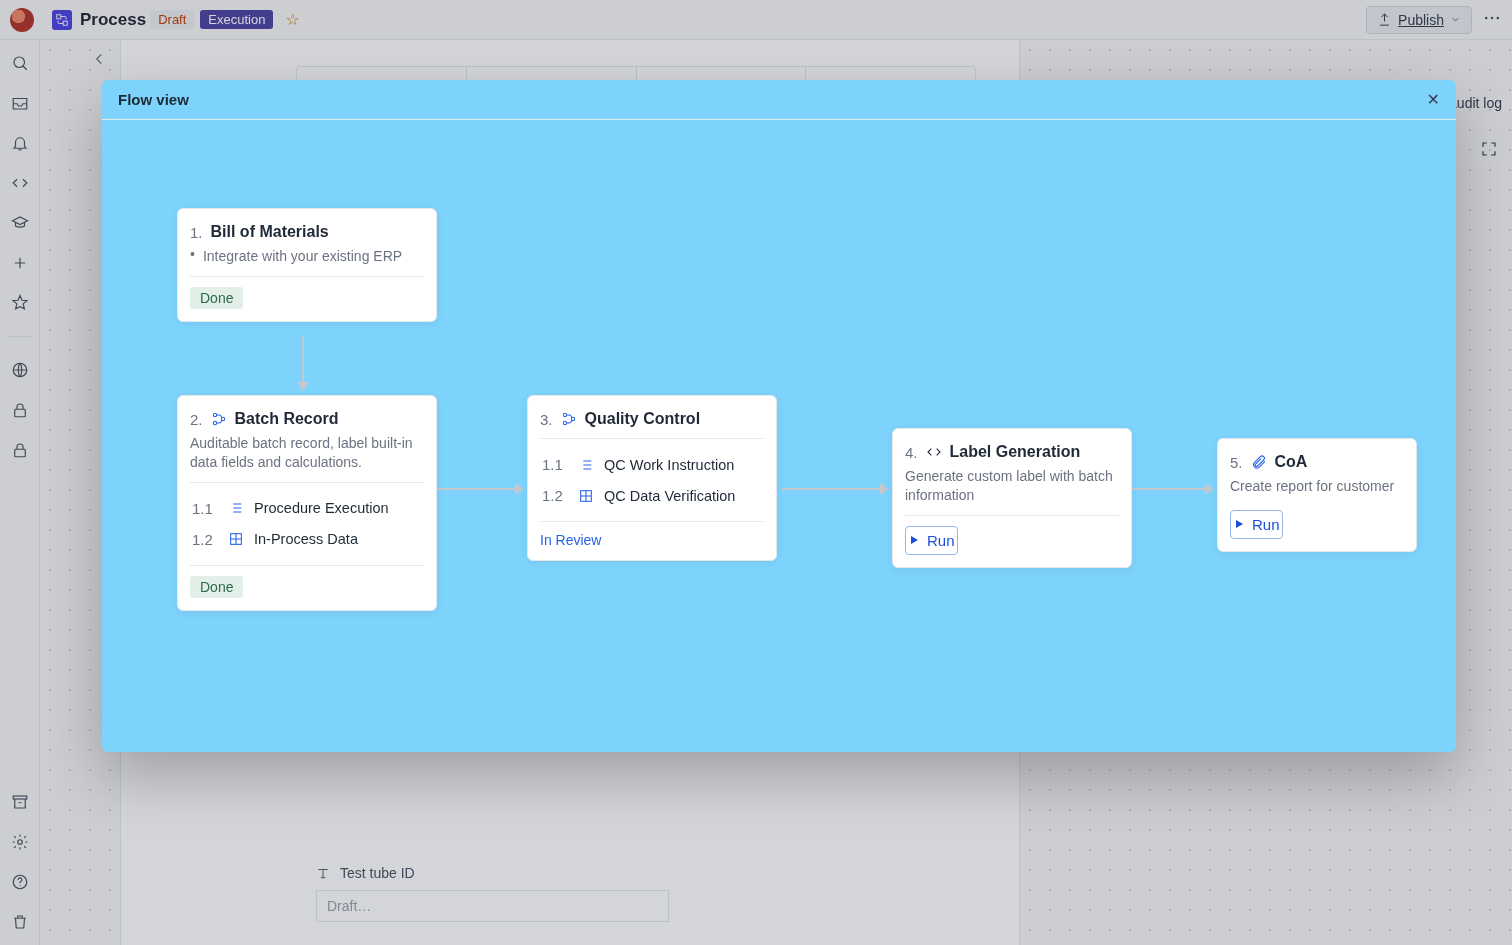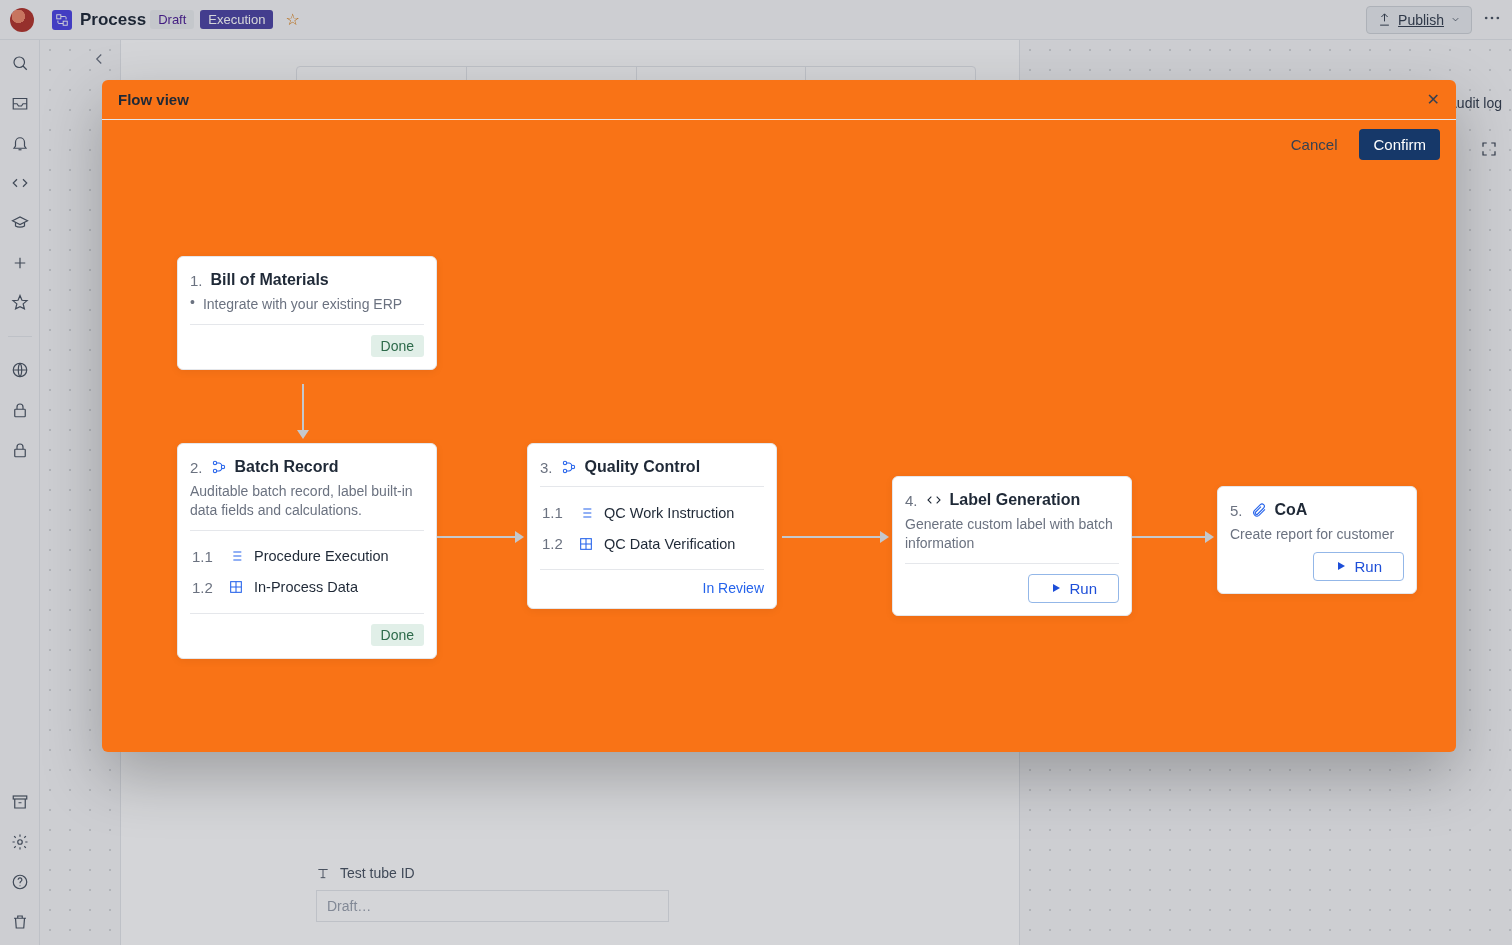--- a/index.html
+++ b/index.html
@@ -37,21 +37,21 @@
     width:24px;height:24px;border-radius:50%;
     background:
       radial-gradient(circle at 35% 35%, #f08a6c 0 30%, transparent 31%),
       #b4362e;
     margin-right:18px;
   }
   .topbar .page-icon { width:20px;height:20px; background:#4f46e5; border-radius:3px; display:flex;align-items:center;justify-content:center;margin-right:8px;}
   .topbar .page-icon svg{width:14px;height:14px;stroke:#fff;}
   .topbar .title { font-weight:600; font-size:17px; margin-right:4px;}
   .chip { font-size:13px; padding:2px 8px; border-radius:3px; margin-right:6px;}
-  .chip.draft { background:var(--chip-bg); color:#4c1d95;}
+  .chip.draft { background:var(--chip-bg); color:#c2410c;}
   .chip.template { background:var(--purple-bg); color:var(--purple-fg);}
   .star-icon { color:#d97706; margin-left:6px; font-size:16px; cursor:pointer;}
   .topbar .spacer{flex:1}
   .publish-btn{
     display:flex;align-items:center;gap:6px;
     background:#e9ecef;border:1px solid #d0d4d8;border-radius:4px;
     padding:5px 10px;font-size:14px;color:#374151;cursor:pointer;text-decoration:underline;
   }
   .more-btn{margin-left:10px;color:#4b5563;cursor:pointer;}
 
@@ -99,21 +99,21 @@
   .right-rail .item{display:flex;align-items:center;gap:5px;cursor:pointer;}
   .right-rail svg{width:16px;height:16px;}
   .expand-btn{position:absolute;right:14px;top:100px;color:#374151;cursor:pointer;}
 
   
   .overlay{
     position:absolute;inset:0;background:rgba(17,24,39,0.18);
   }
   .modal{
     position:absolute; left:102px; top:80px; width:1354px; height:672px;
-    background:#f97316; border-radius:6px;
+    background:#7dd3fc; border-radius:6px;
     box-shadow:0 24px 60px rgba(0,0,0,0.25);
     display:flex; flex-direction:column;
   }
   .modal-header{
     height:40px; border-bottom:1px solid var(--border);
     display:flex; align-items:center; padding:0 16px;
   }
   .modal-title{font-weight:600;font-size:15px;}
   .modal-close{margin-left:auto;color:#374151;cursor:pointer;font-size:16px;}
   .modal-actions{
@@ -140,25 +140,25 @@
   .node .desc{color:var(--muted);font-size:14px;line-height:1.35;}
   .node .sep{height:1px;background:var(--border);margin:10px 0;}
   .sub{display:flex;align-items:center;gap:10px;padding:7px 2px;font-size:14.5px;color:#1f2937;}
   .sub .snum{color:var(--muted);font-size:15px;width:26px;}
   .sub .sic{width:16px;height:16px;flex:0 0 16px;}
   .status-pill{
     display:inline-block;background:var(--green-bg);color:#2d6a4a;
     padding:3px 10px;border-radius:3px;font-size:14px;
   }
   .status-link{color:#2563eb;font-size:14px;}
-  .status-row{display:flex;justify-content:flex-end;margin-top:0;}
+  .status-row{display:flex;justify-content:flex-start;margin-top:6px;}
   .run-btn{
     display:inline-flex;align-items:center;gap:7px;
     border:1px solid #93b7e8;color:#1d4ed8;background:#fff;
-    padding:5px 21px;border-radius:4px;font-size:15px;cursor:pointer;
+    padding:5px 2px;border-radius:4px;font-size:15px;cursor:pointer;
   }
   .run-btn svg{width:12px;height:12px;fill:#1d4ed8;}
 
   svg{stroke:currentColor;fill:none;stroke-width:1.6;}
 
   
   .arrow-line{position:absolute;background:#c4c8cd;}
   .arrow-head{position:absolute;width:0;height:0;}
 
 </style>
@@ -346,24 +346,20 @@
       </svg>
   </div>
 </div>
 
 <div class="overlay"></div>
 
 <div class="modal">
   <div class="modal-header">
     <div class="modal-title">Flow view</div>
     <div class="modal-close">✕</div>
-  </div>
-  <div class="modal-actions">
-    <button class="btn-text">Cancel</button>
-    <button class="btn-primary">Confirm</button>
   </div>
   <div class="modal-body">
 
     <div class="arrow-line" style="left:200px;top:216px;width:2px;height:48px;"></div>
     <div class="arrow-head" style="left:195px;top:262px;border-left:6px solid transparent;border-right:6px solid transparent;border-top:9px solid #c4c8cd;"></div>
 
     <div class="arrow-line" style="left:335px;top:368px;width:80px;height:2px;"></div>
     <div class="arrow-head" style="left:413px;top:363px;border-top:6px solid transparent;border-bottom:6px solid transparent;border-left:9px solid #c4c8cd;"></div>
 
     <div class="arrow-line" style="left:680px;top:368px;width:100px;height:2px;"></div>

